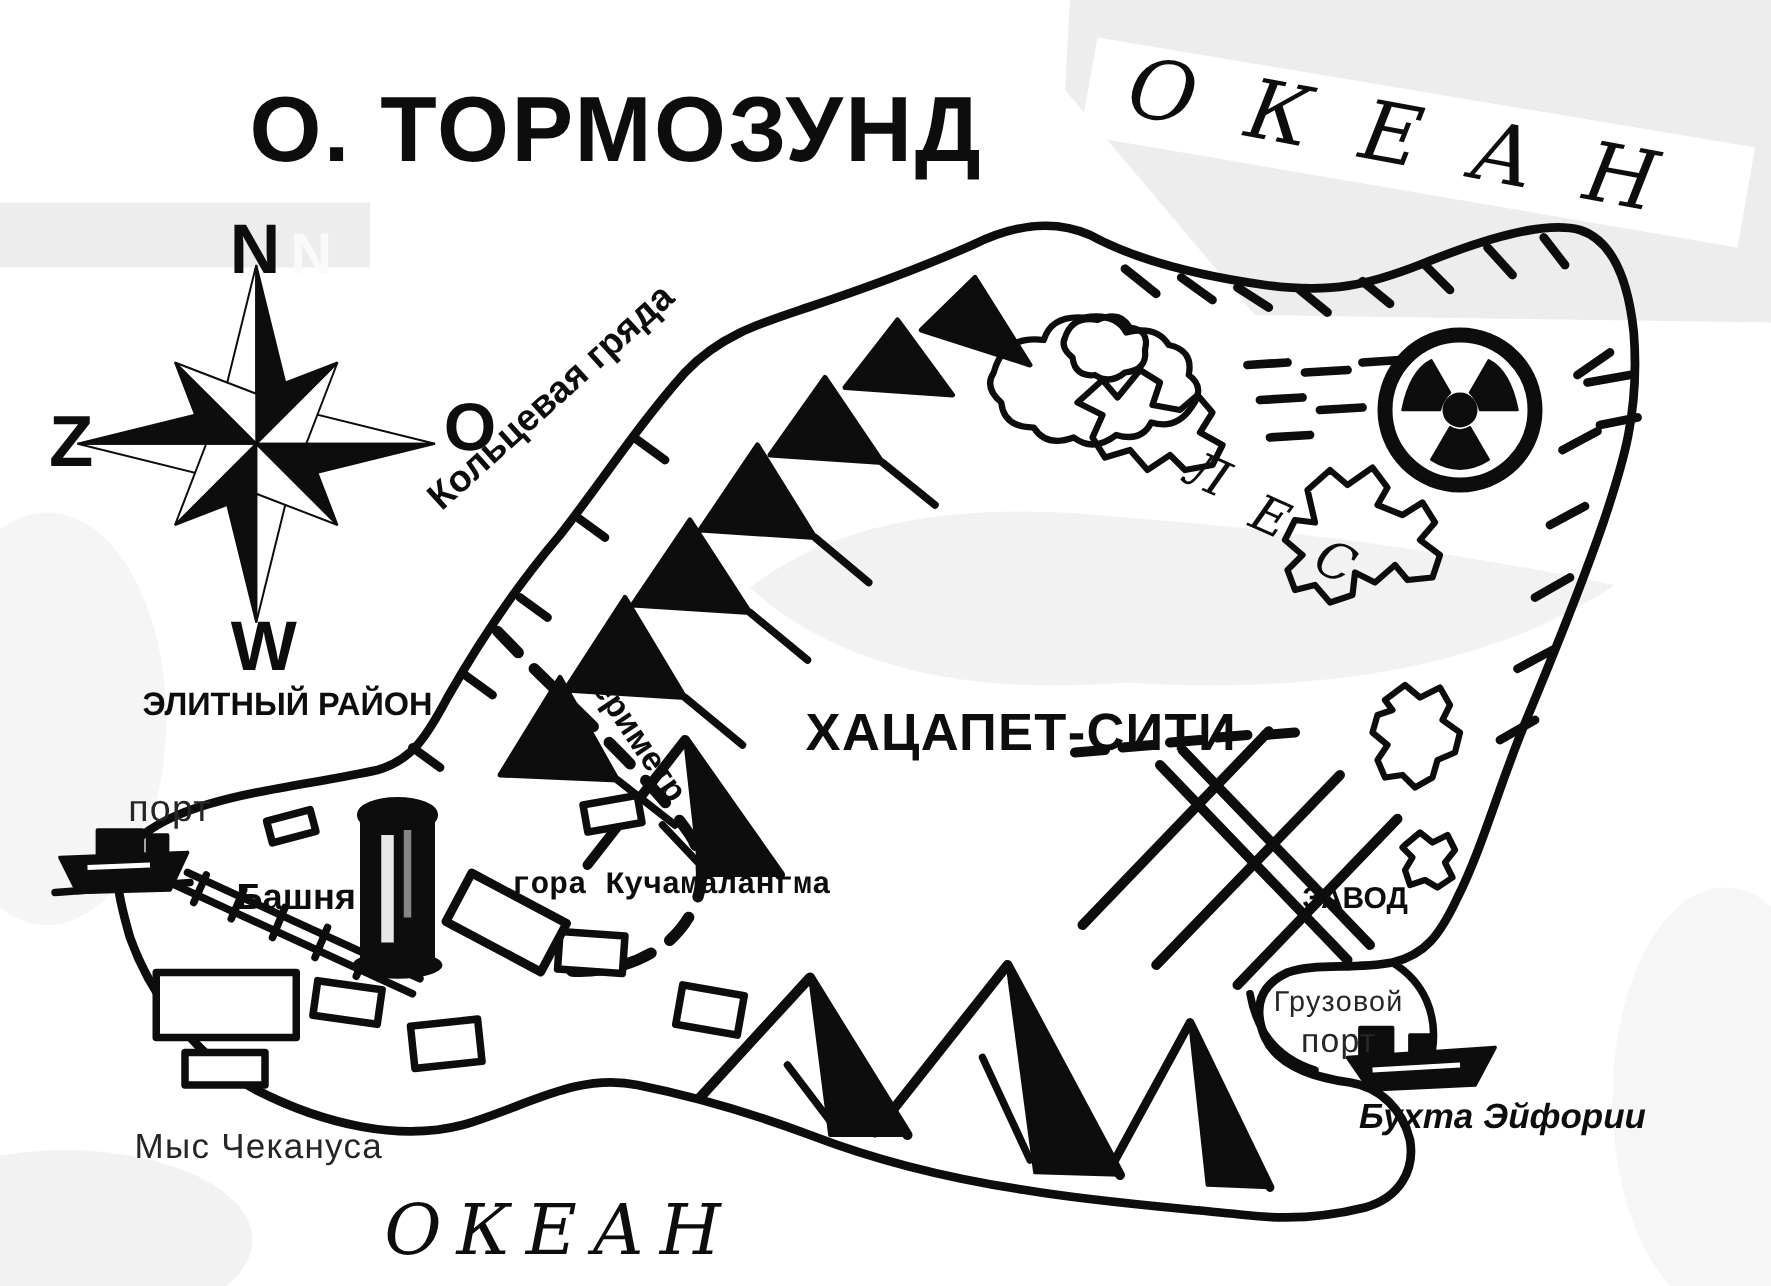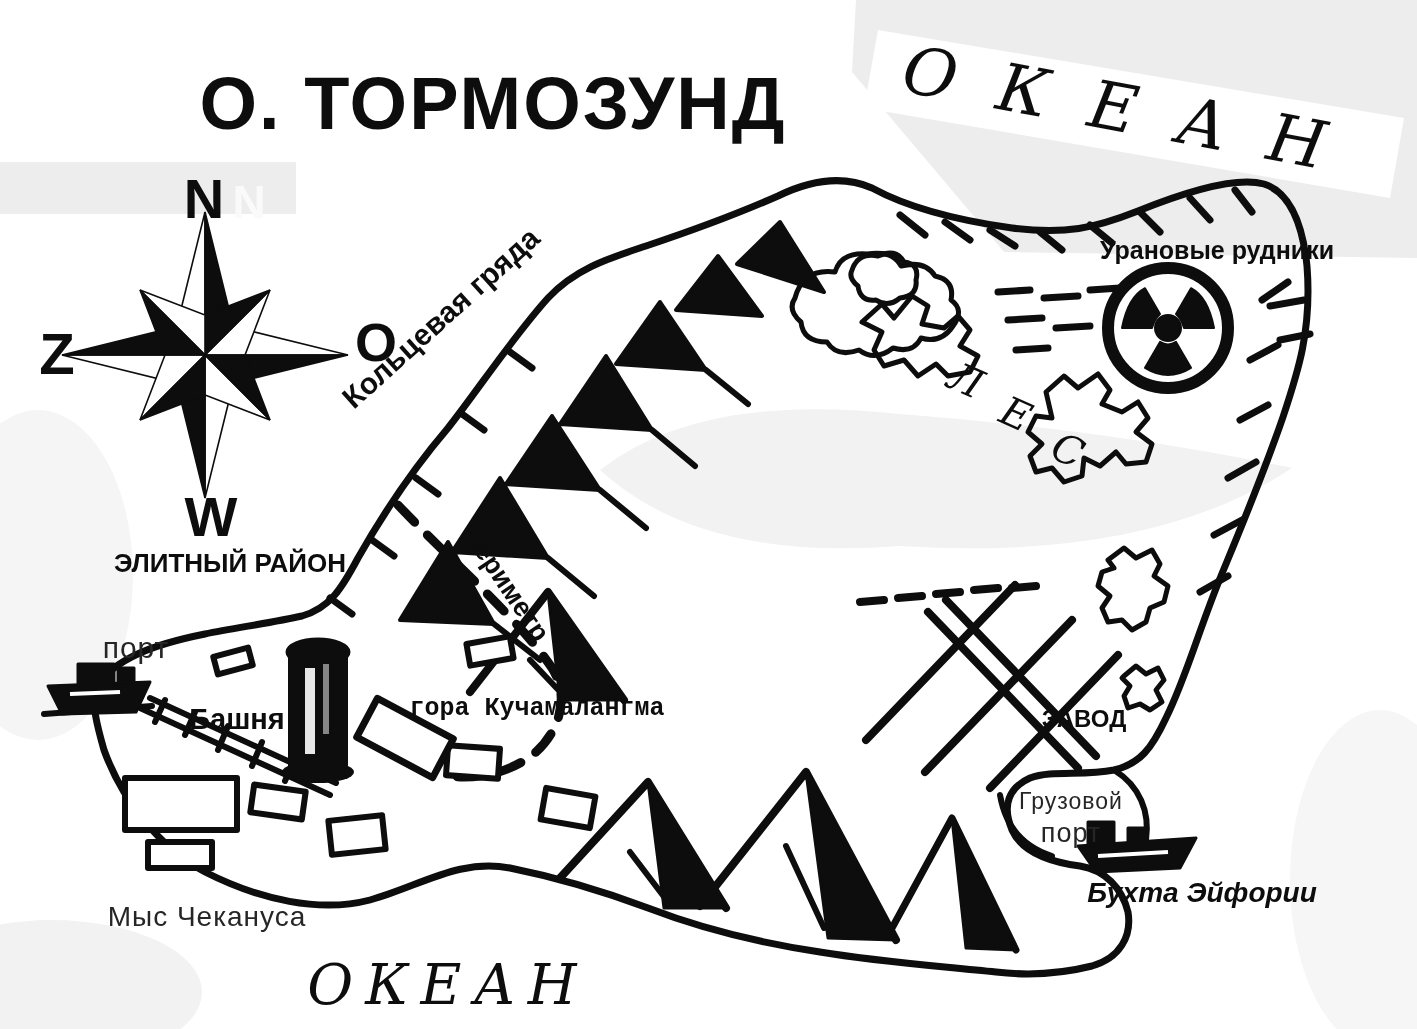--- a/index.html
+++ b/index.html
@@ -229,26 +229,26 @@
   <div class="lbl serif" style="left:448px;top:985px;font-size:56px;letter-spacing:12px;">ОКЕАН</div>
 
   <div class="lbl b" style="left:204px;top:199px;font-size:56px;">N</div>
   <div class="lbl b" style="left:249px;top:202px;font-size:46px;color:#fafafa;">N</div>
   <div class="lbl b" style="left:57px;top:354px;font-size:58px;">Z</div>
   <div class="lbl b" style="left:376px;top:342px;font-size:54px;">O</div>
   <div class="lbl b" style="left:211px;top:517px;font-size:56px;">W</div>
 
   <div class="lbl b" style="left:441px;top:318px;font-size:30px;transform:translate(-50%,-50%) rotate(-42deg);">Кольцевая гряда</div>
 
-  <div class="lbl b" style="left:1217px;top:250px;font-size:25px;">Урановые рудники</div>
 
   <div class="lbl serif" style="left:966px;top:380px;font-size:40px;transform:translate(-50%,-50%) rotate(24deg);">Л</div>
   <div class="lbl serif" style="left:1016px;top:414px;font-size:40px;transform:translate(-50%,-50%) rotate(24deg);">Е</div>
   <div class="lbl serif" style="left:1068px;top:450px;font-size:40px;transform:translate(-50%,-50%) rotate(24deg);">С</div>
 
+  <div class="lbl b" style="left:817px;top:586px;font-size:42px;letter-spacing:1px;">ХАЦАПЕТ-СИТИ</div>
 
   <div class="lbl b" style="left:230px;top:563px;font-size:26px;">ЭЛИТНЫЙ РАЙОН</div>
 
   <div class="lbl thin" style="left:136px;top:648px;font-size:30px;">порт</div>
 
   <div class="lbl b" style="left:237px;top:719px;font-size:29px;">Башня</div>
 
   <div class="lbl b" style="left:506px;top:584px;font-size:27px;transform:translate(-50%,-50%) rotate(56deg);">Периметр</div>
 
   <div class="lbl b" style="left:537px;top:708px;font-size:25px;font-family:Liberation Mono, monospace;">гора Кучамалангма</div>

